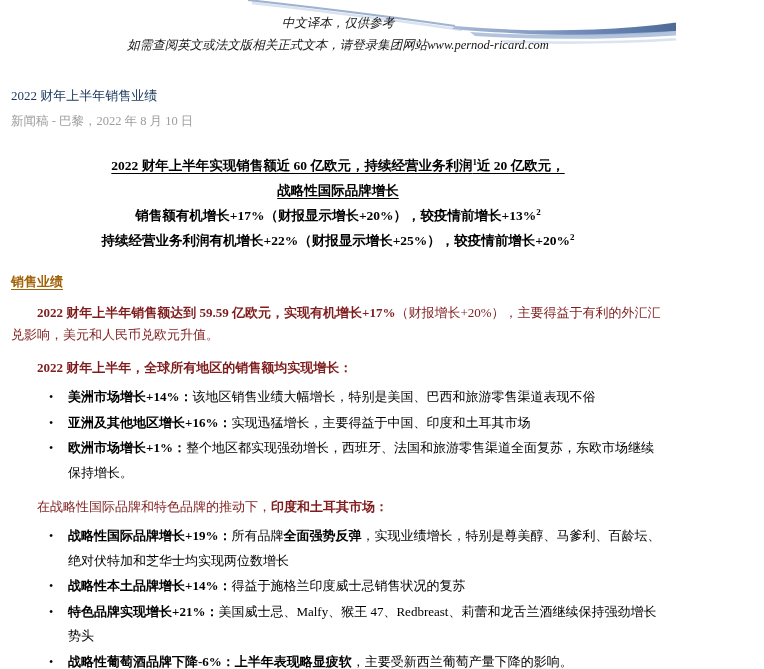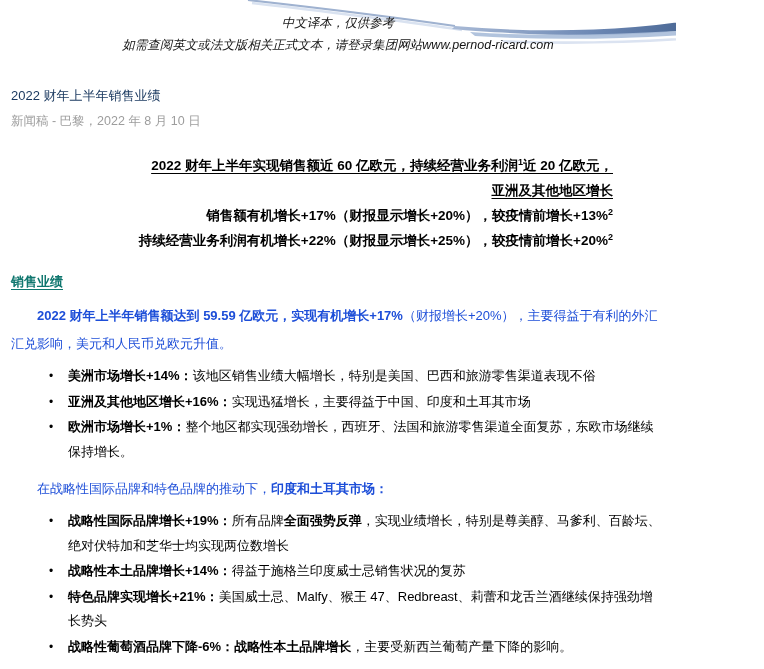--- a/index.html
+++ b/index.html
@@ -1,21 +1,21 @@
 <!DOCTYPE html>
 <html><head>
 <meta charset="utf-8">
 <style>
   html,body{margin:0;padding:0;background:#fff;}
   .page{
     position:relative;
     width:676px;height:669px;
     background:#ffffff;
     overflow:hidden;
-    font-family:Liberation Sans, sans-serif;
+    font-family:Liberation Serif, serif;
     color:#111;
   }
   .swoosh{position:absolute;top:0;left:0;}
   .header-note{
     position:relative;
     padding-top:12px;
     text-align:center;
     font-style:italic;
     font-size:12.5px;
     line-height:22px;
@@ -30,43 +30,43 @@
   }
   .dateline{
     margin-top:9px;
     font-size:12.5px;
     color:#9d9d9d;
     line-height:16px;
   }
   .headline{
     margin-top:24px;
     padding:0 52px;
-    text-align:right;
+    text-align:center;
     font-weight:bold;
     font-size:13.5px;
     line-height:25px;
     color:#000;
   }
   .headline .u{text-decoration:underline;text-underline-offset:3px;}
   sup{font-size:9px;line-height:0;}
   .section-heading{
     margin-top:20px;
     font-size:13px;
     font-weight:bold;
     text-decoration:underline;
     text-underline-offset:3px;
     line-height:18px;
-    color:#0f766e;
+    color:#a16207;
   }
   .para{
     margin:11px 0 0 0;
     font-size:13px;
-    line-height:28px;
+    line-height:22px;
     text-indent:2em;
-    color:#1d4ed8;
+    color:#7f1d1d;
   }
   .b{font-weight:bold;}
   ul.bullets{
     margin:6px 0 0 36px;
     padding:0;
     list-style:none;
     font-size:13px;
     line-height:24.5px;
     color:#000;
   }
@@ -105,39 +105,40 @@
     <div>如需查阅英文或法文版相关正式文本，请登录集团网站www.pernod-ricard.com</div>
   </div>
 
   <div class="content">
 
     <div class="doc-title">2022 财年上半年销售业绩</div>
     <div class="dateline">新闻稿 - 巴黎，2022 年 8 月 10 日</div>
 
     <div class="headline">
       <div class="u"><span>2022 财年上半年实现销售额近 60 亿欧元，持续经营业务利润</span><sup>1</sup><span>近 20 亿欧元，</span></div>
-      <div class="u">亚洲及其他地区增长</div>
+      <div class="u">战略性国际品牌增长</div>
       <div><span>销售额有机增长+17%（财报显示增长+20%），较疫情前增长+13%</span><sup>2</sup></div>
       <div><span>持续经营业务利润有机增长+22%（财报显示增长+25%），较疫情前增长+20%</span><sup>2</sup></div>
     </div>
 
     <div class="section-heading">销售业绩</div>
 
     <p class="para"><span class="b">2022 财年上半年销售额达到 59.59 亿欧元，实现有机增长+17%</span><span>（财报增长+20%），主要得益于有利的外汇汇兑影响，美元和人民币兑欧元升值。</span></p>
 
+    <p class="para b">2022 财年上半年，全球所有地区的销售额均实现增长：</p>
 
     <ul class="bullets">
       <li><span class="dot">•</span><span class="b">美洲市场增长+14%：</span><span>该地区销售业绩大幅增长，特别是美国、巴西和旅游零售渠道表现不俗</span></li>
       <li><span class="dot">•</span><span class="b">亚洲及其他地区增长+16%：</span><span>实现迅猛增长，主要得益于中国、印度和土耳其市场</span></li>
       <li><span class="dot">•</span><span class="b">欧洲市场增长+1%：</span><span>整个地区都实现强劲增长，西班牙、法国和旅游零售渠道全面复苏，东欧市场继续保持增长。</span></li>
     </ul>
 
     <p class="para"><span>在战略性国际品牌和特色品牌的推动下，</span><span class="b">印度和土耳其市场：</span></p>
 
     <ul class="bullets">
       <li><span class="dot">•</span><span class="b">战略性国际品牌增长+19%：</span><span>所有品牌</span><span class="b">全面强势反弹</span><span>，实现业绩增长，特别是尊美醇、马爹利、百龄坛、绝对伏特加和芝华士均实现两位数增长</span></li>
       <li><span class="dot">•</span><span class="b">战略性本土品牌增长+14%：</span><span>得益于施格兰印度威士忌销售状况的复苏</span><span class="b"></span><span></span></li>
       <li><span class="dot">•</span><span class="b">特色品牌实现增长+21%：</span><span>美国威士忌、Malfy、猴王 47、Redbreast、莉蕾和龙舌兰酒继续保持强劲增长势头</span><span class="b"></span><span></span></li>
-      <li><span class="dot">•</span><span class="b">战略性葡萄酒品牌下降-6%：</span><span></span><span class="b">战略性本土品牌增长</span><span>，主要受新西兰葡萄产量下降的影响。</span></li>
+      <li><span class="dot">•</span><span class="b">战略性葡萄酒品牌下降-6%：</span><span></span><span class="b">上半年表现略显疲软</span><span>，主要受新西兰葡萄产量下降的影响。</span></li>
     </ul>
 
   </div>
 </div>
 
 </body></html>

